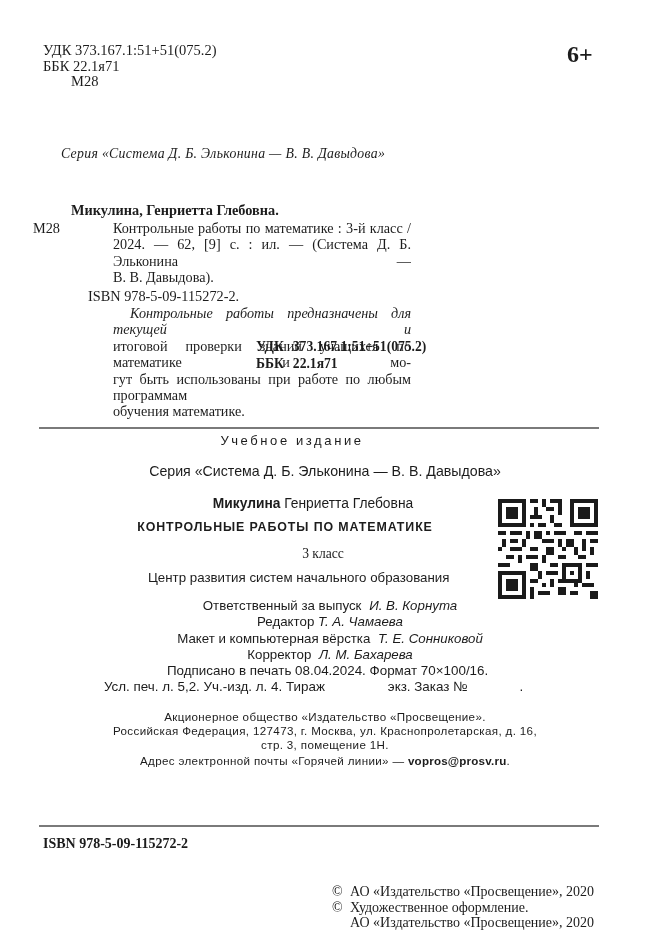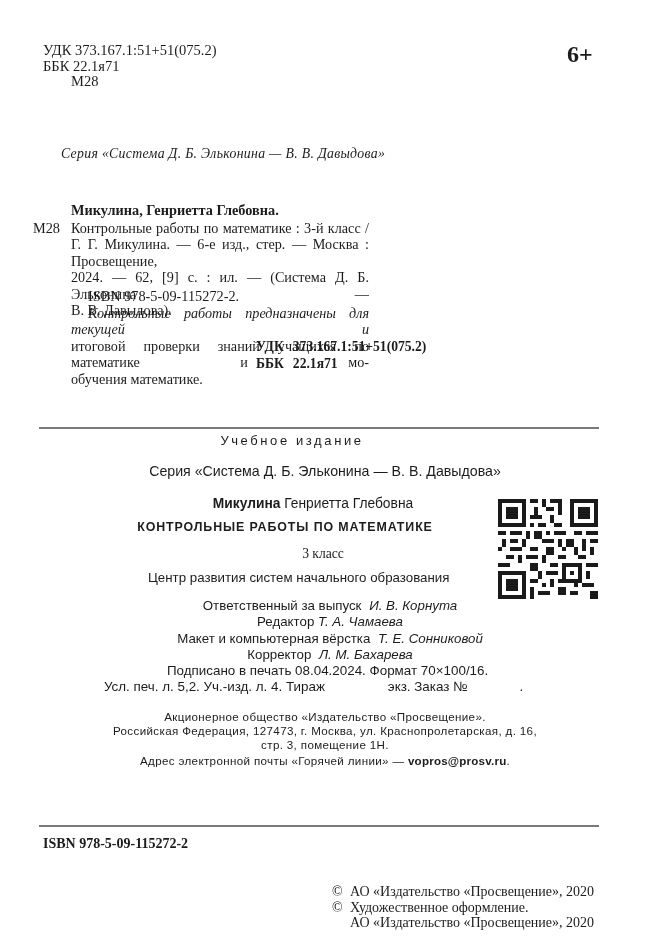--- a/index.html
+++ b/index.html
@@ -1,21 +1,21 @@
 <!DOCTYPE html>
 <html><head>
 <meta charset="utf-8">
 <style>
   * { margin:0; padding:0; box-sizing:border-box; }
   html, body { width:650px; height:937px; background:#ffffff; overflow:hidden; }
   body { position:relative; color:#1c1c1c; font-family:"Liberation Serif", serif; }
   .abs { position:absolute; }
   .serif { font-family:"Liberation Serif", serif; }
   .sans { font-family:"Liberation Sans", sans-serif; }
-  .bib { font-size:14.2px; line-height:16.4px; }
+  .bib { font-size:14.2px; line-height:16.4px;margin-left:42px; }
 
   #udk-top { left:43px; top:43px; font-size:14.5px; line-height:15.5px; }
   #udk-top div { white-space:nowrap; }
   #udk-top .m28 { padding-left:28px; }
   #age { left:567px; top:41px; font-size:24px; font-weight:bold; }
 
   #series-italic { left:61px; top:146px; font-size:13.8px; font-style:italic; letter-spacing:0.3px; }
 
   #author-bold { left:71px; top:202px; font-size:14.3px; font-weight:bold; }
   #m28-left { left:33px; top:220px; font-size:14.3px; }
@@ -66,28 +66,28 @@
   <div class="m28">М28</div>
 </div>
 <div id="age" class="abs serif">6+</div>
 
 <div id="series-italic" class="abs serif">Серия «Система Д. Б. Эльконина — В. В. Давыдова»</div>
 
 <div id="author-bold" class="abs serif">Микулина, Генриетта Глебовна.</div>
 <div id="m28-left" class="abs serif">М28</div>
 <div id="bib-body" class="abs serif bib">
   <div>Контрольные работы по математике : 3-й класс /</div>
-  <div>Г. Г. Микулина. — 6-е изд., стер. — Москва : Просвещение,</div>
   <div>2024. — 62, [9] с. : ил. — (Система Д. Б. Эльконина —</div>
   <div class="last">В. В. Давыдова).</div>
 </div>
 <div id="isbn-line" class="abs serif">ISBN 978-5-09-115272-2.</div>
 <div id="annotation" class="abs serif bib">
   <div class="first" style="text-align-last:justify;">Контрольные работы предназначены для текущей и</div>
   <div style="text-align-last:justify;">итоговой проверки знаний учащихся по математике и мо-</div>
+  <div style="text-align-last:justify;">гут быть использованы при работе по любым программам</div>
   <div>обучения математике.</div>
 </div>
 <div id="udk-right" class="abs serif">
   <div><span>УДК</span><span class="gap"></span><span>373.167.1:51+51(075.2)</span></div>
   <div><span>ББК</span><span class="gap"></span><span>22.1я71</span></div>
 </div>
 
 <div id="hr-top" class="abs hr"></div>
 
 <div id="edu-label" class="abs sans">Учебное издание</div>

